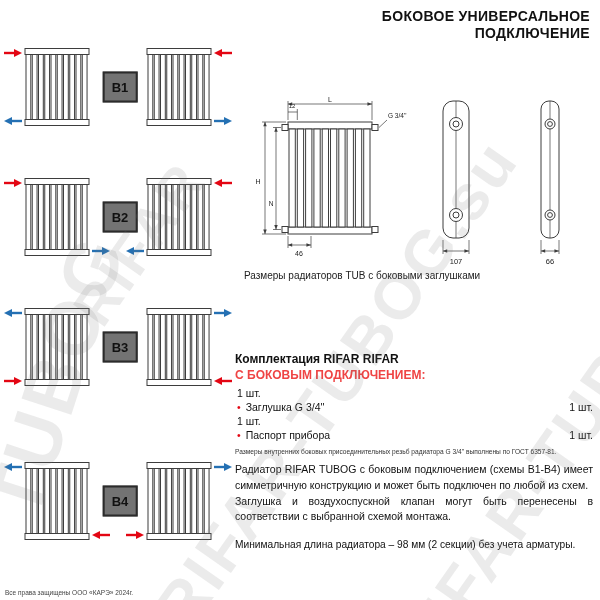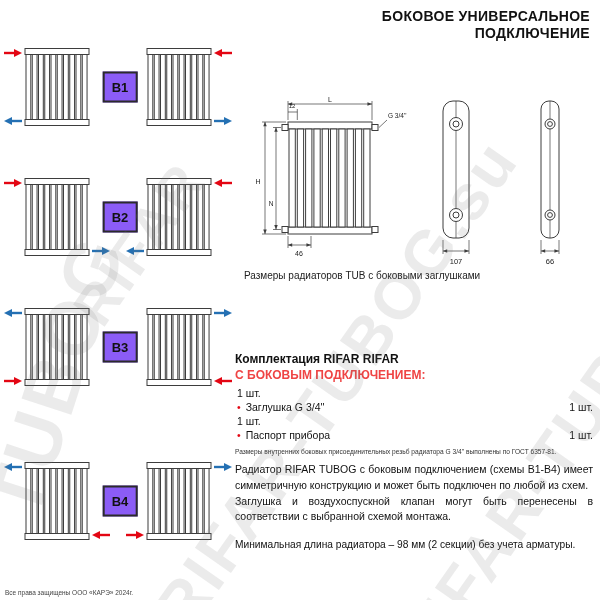--- a/index.html
+++ b/index.html
@@ -19,21 +19,21 @@
          font-size:14px;line-height:1.18;letter-spacing:.3px;z-index:2}
 
   
   .scheme-row{position:absolute;left:4px;width:232px;height:82px;z-index:2}
   .rad{position:absolute;width:66px;height:80px;top:1px}
   .rad.left{left:20px}.rad.right{left:142px}
   .arrow{position:absolute;width:18px;height:10px;line-height:0}
   .arrow.tl{left:-20px;top:1px}.arrow.bl{left:-20px;bottom:1px}
   .arrow.tr{right:-20px;top:1px}.arrow.br{right:-20px;bottom:1px}
   .scheme-label{position:absolute;left:50%;top:50%;transform:translate(-50%,-50%);
-         border:2px solid #2b2b2b;background:#8b5cf6;font-weight:bold;font-size:13px;
+         border:2px solid #2b2b2b;background:#737373;font-weight:bold;font-size:13px;
          padding:6px 7px;z-index:3}
 
   
   .techwrap{position:absolute;left:248px;top:96px;z-index:2}
   .caption{position:absolute;left:244px;top:270px;font-size:10px;color:#222;z-index:2}
   .sideview1{position:absolute;left:428px;top:96px;z-index:2}
   .sideview2{position:absolute;left:528px;top:96px;z-index:2}
 
   
   .package{position:absolute;left:235px;top:352px;width:358px;z-index:2}

